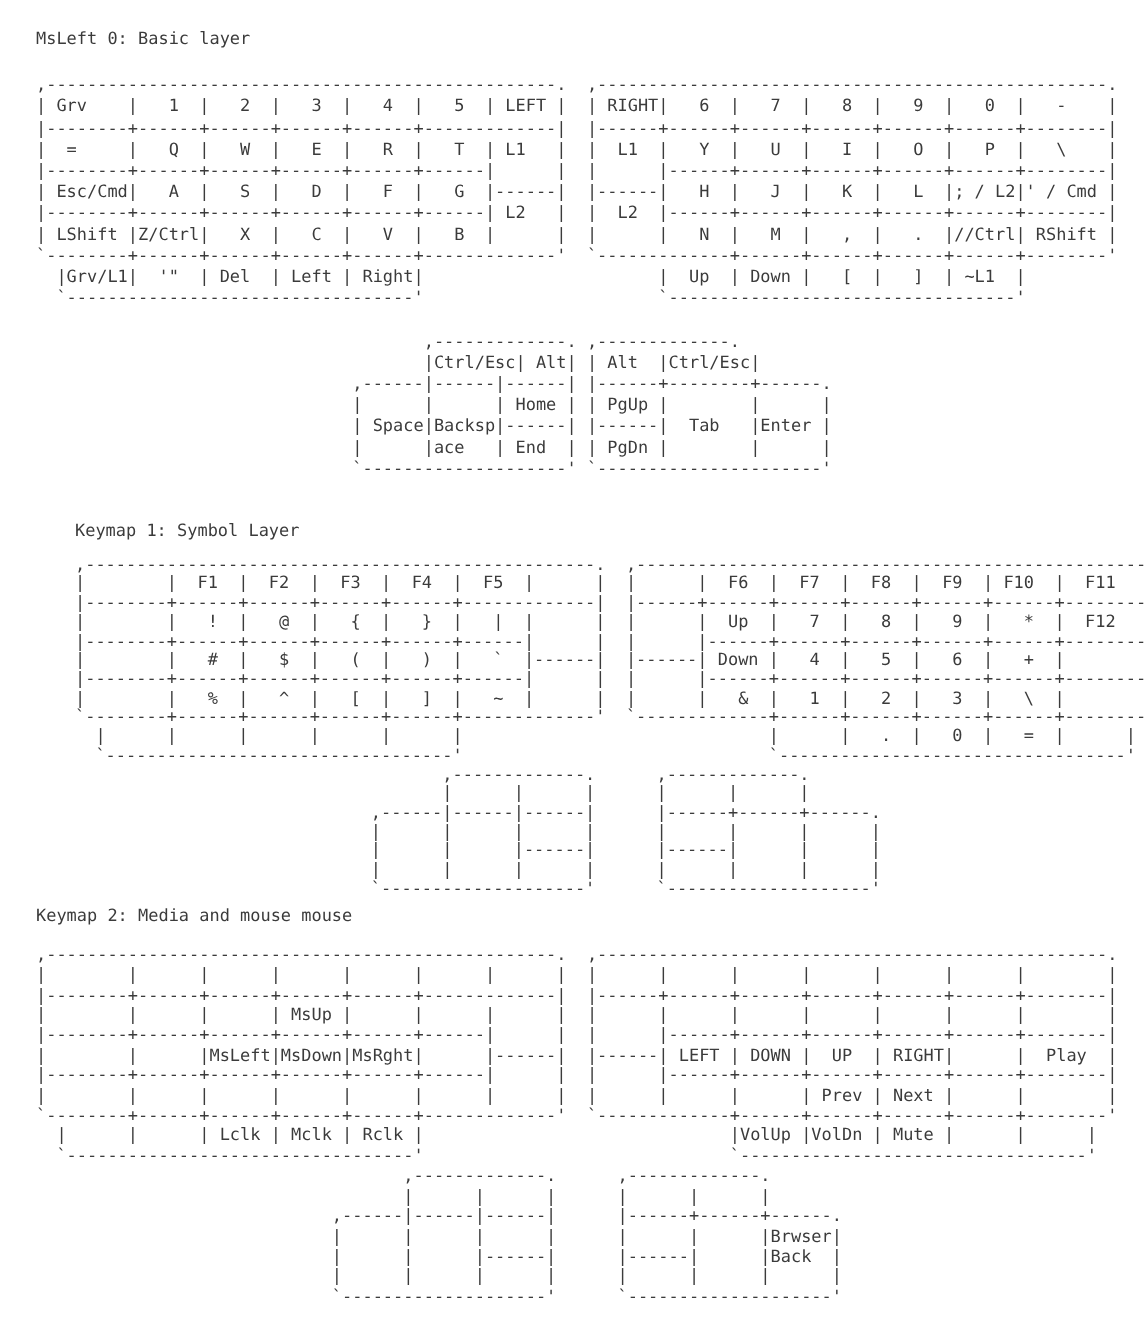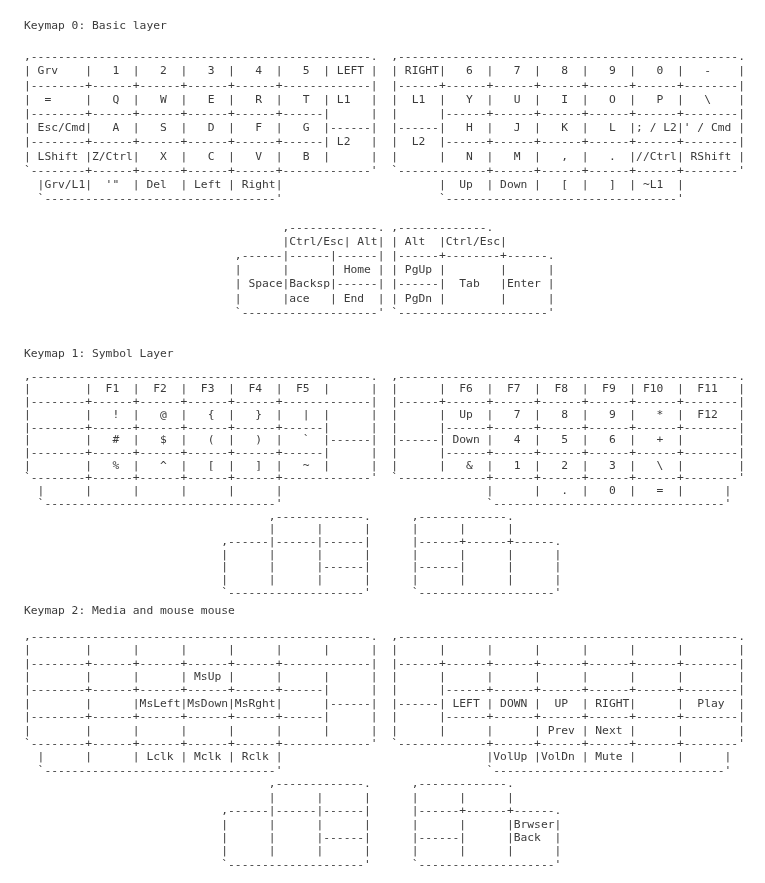--- a/index.html
+++ b/index.html
@@ -29,32 +29,32 @@
     font-family: inherit;
     font-size: inherit;
   }
   
   .km0 .keymap-title { line-height: 14.2px; margin: 0 0 17px 0; }
   .km0 pre.keymap-ascii { line-height: 14.2px; }
   .km0 { margin-bottom: 28px; }
 
   .km1 .keymap-title { line-height: 12.7px; margin: 0 0 10px 0; }
   .km1 pre.keymap-ascii { line-height: 12.7px; }
-  .km1 { margin-bottom: 5px; }
+  .km1 { margin-bottom: 5px; margin-left: 26px; }
 
   .km2 .keymap-title { line-height: 13.4px; margin: 0 0 12px 0; }
   .km2 pre.keymap-ascii { line-height: 13.4px; }
 </style>
 </head>
 <body>
 
 <div class="doc">
 
   <section class="keymap-section km0">
-    <div class="keymap-title">Keymap 0: Basic layer</div>
+    <div class="keymap-title">MsLeft 0: Basic layer</div>
     <pre class="keymap-ascii">,--------------------------------------------------.  ,--------------------------------------------------.
 | Grv    |   1  |   2  |   3  |   4  |   5  | LEFT |  | RIGHT|   6  |   7  |   8  |   9  |   0  |   -    |
 |--------+------+------+------+------+-------------|  |------+------+------+------+------+------+--------|
 |  =     |   Q  |   W  |   E  |   R  |   T  | L1   |  |  L1  |   Y  |   U  |   I  |   O  |   P  |   \    |
 |--------+------+------+------+------+------|      |  |      |------+------+------+------+------+--------|
 | Esc/Cmd|   A  |   S  |   D  |   F  |   G  |------|  |------|   H  |   J  |   K  |   L  |; / L2|' / Cmd |
 |--------+------+------+------+------+------| L2   |  |  L2  |------+------+------+------+------+--------|
 | LShift |Z/Ctrl|   X  |   C  |   V  |   B  |      |  |      |   N  |   M  |   ,  |   .  |//Ctrl| RShift |
 `--------+------+------+------+------+-------------'  `-------------+------+------+------+------+--------'
   |Grv/L1|  '"  | Del  | Left | Right|                       |  Up  | Down |   [  |   ]  | ~L1  |

